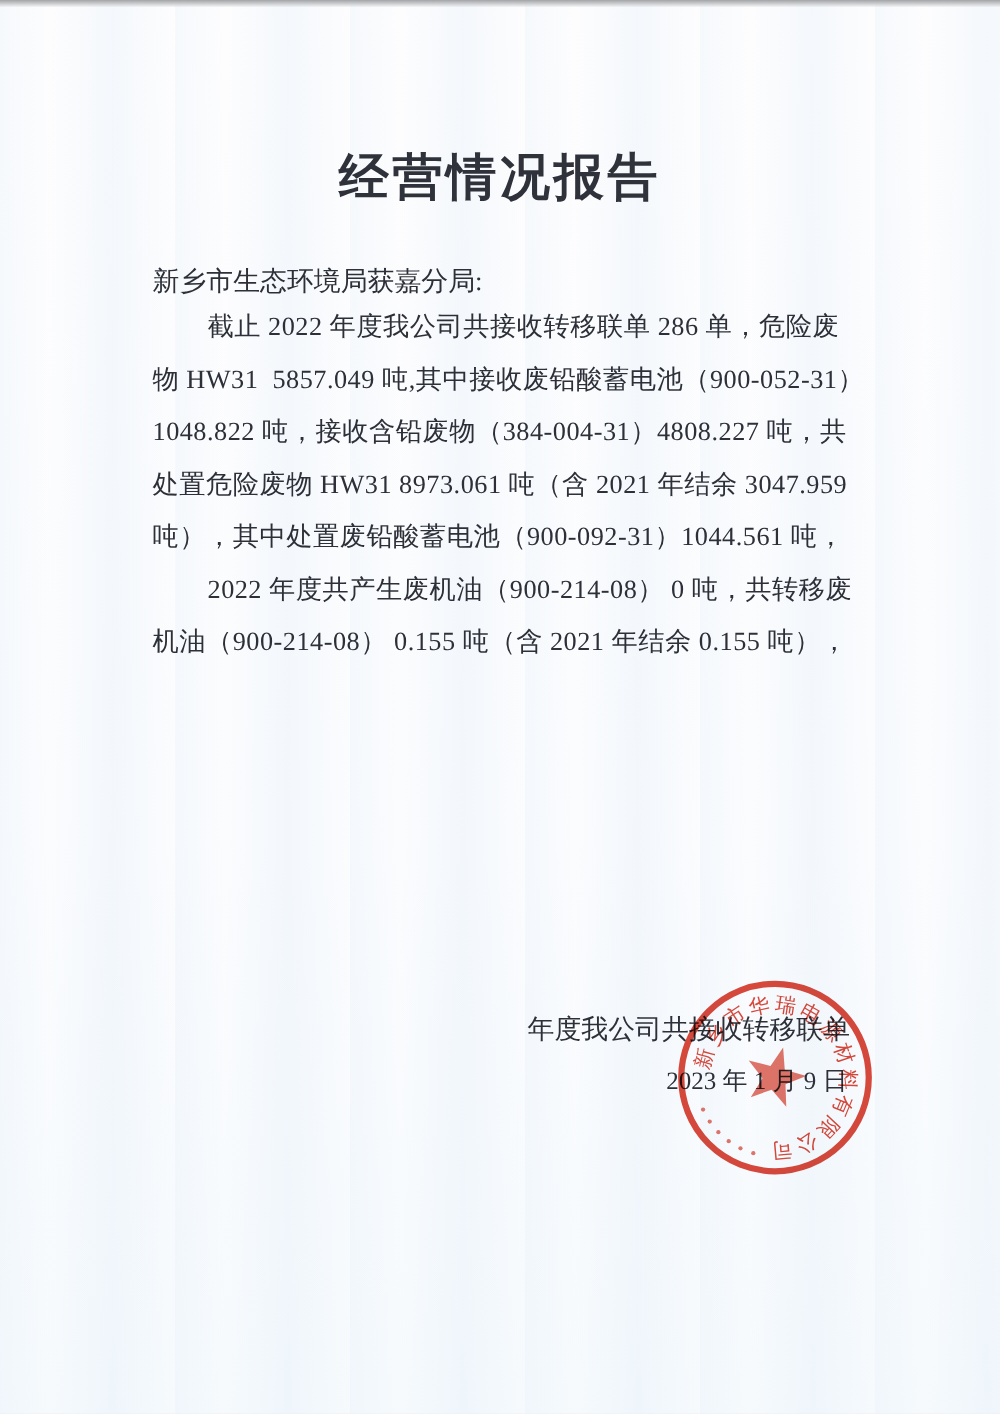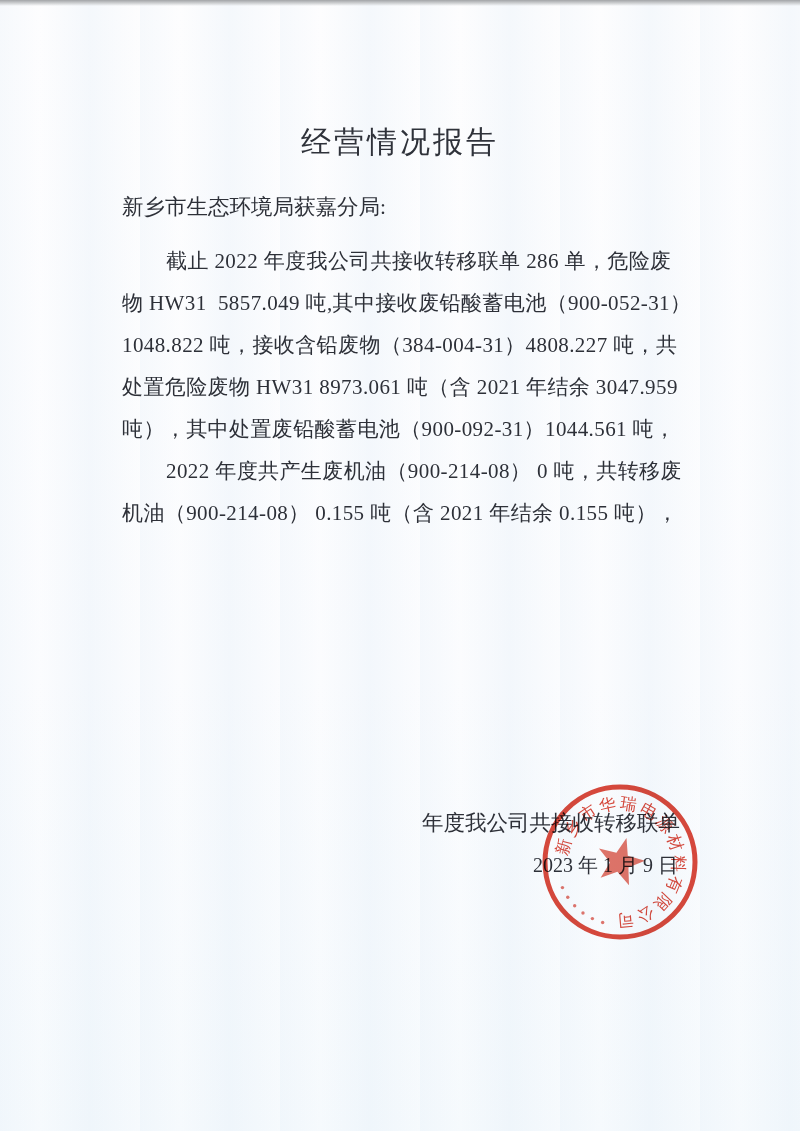--- a/index.html
+++ b/index.html
@@ -19,27 +19,27 @@
     overflow:hidden;
     color:#2d3038;
   }
   .scan-edge-top{
     position:absolute;top:0;left:0;width:800px;height:6px;
     background:linear-gradient(180deg,#a2a4a7 0%,#c8cacc 45%,rgba(220,222,224,0) 100%);
   }
   .doc-title{
     position:absolute;top:120px;left:0;width:800px;
     text-align:center;
-    font-size:30px;line-height:44px;
-    font-weight:400;
+    font-size:40px;line-height:44px;
+    font-weight:700;
     letter-spacing:3px;
     color:#2f323a;
   }
   .salutation{
-    position:absolute;top:186px;left:122px;
+    position:absolute;top:204px;left:122px;
     font-size:21.5px;line-height:42px;
     white-space:pre;
   }
   .body-text{
     position:absolute;top:240px;left:122px;width:558px;
   }
   .line{
     font-size:21px;line-height:42px;height:42px;
     white-space:pre;
     letter-spacing:0.4px;

